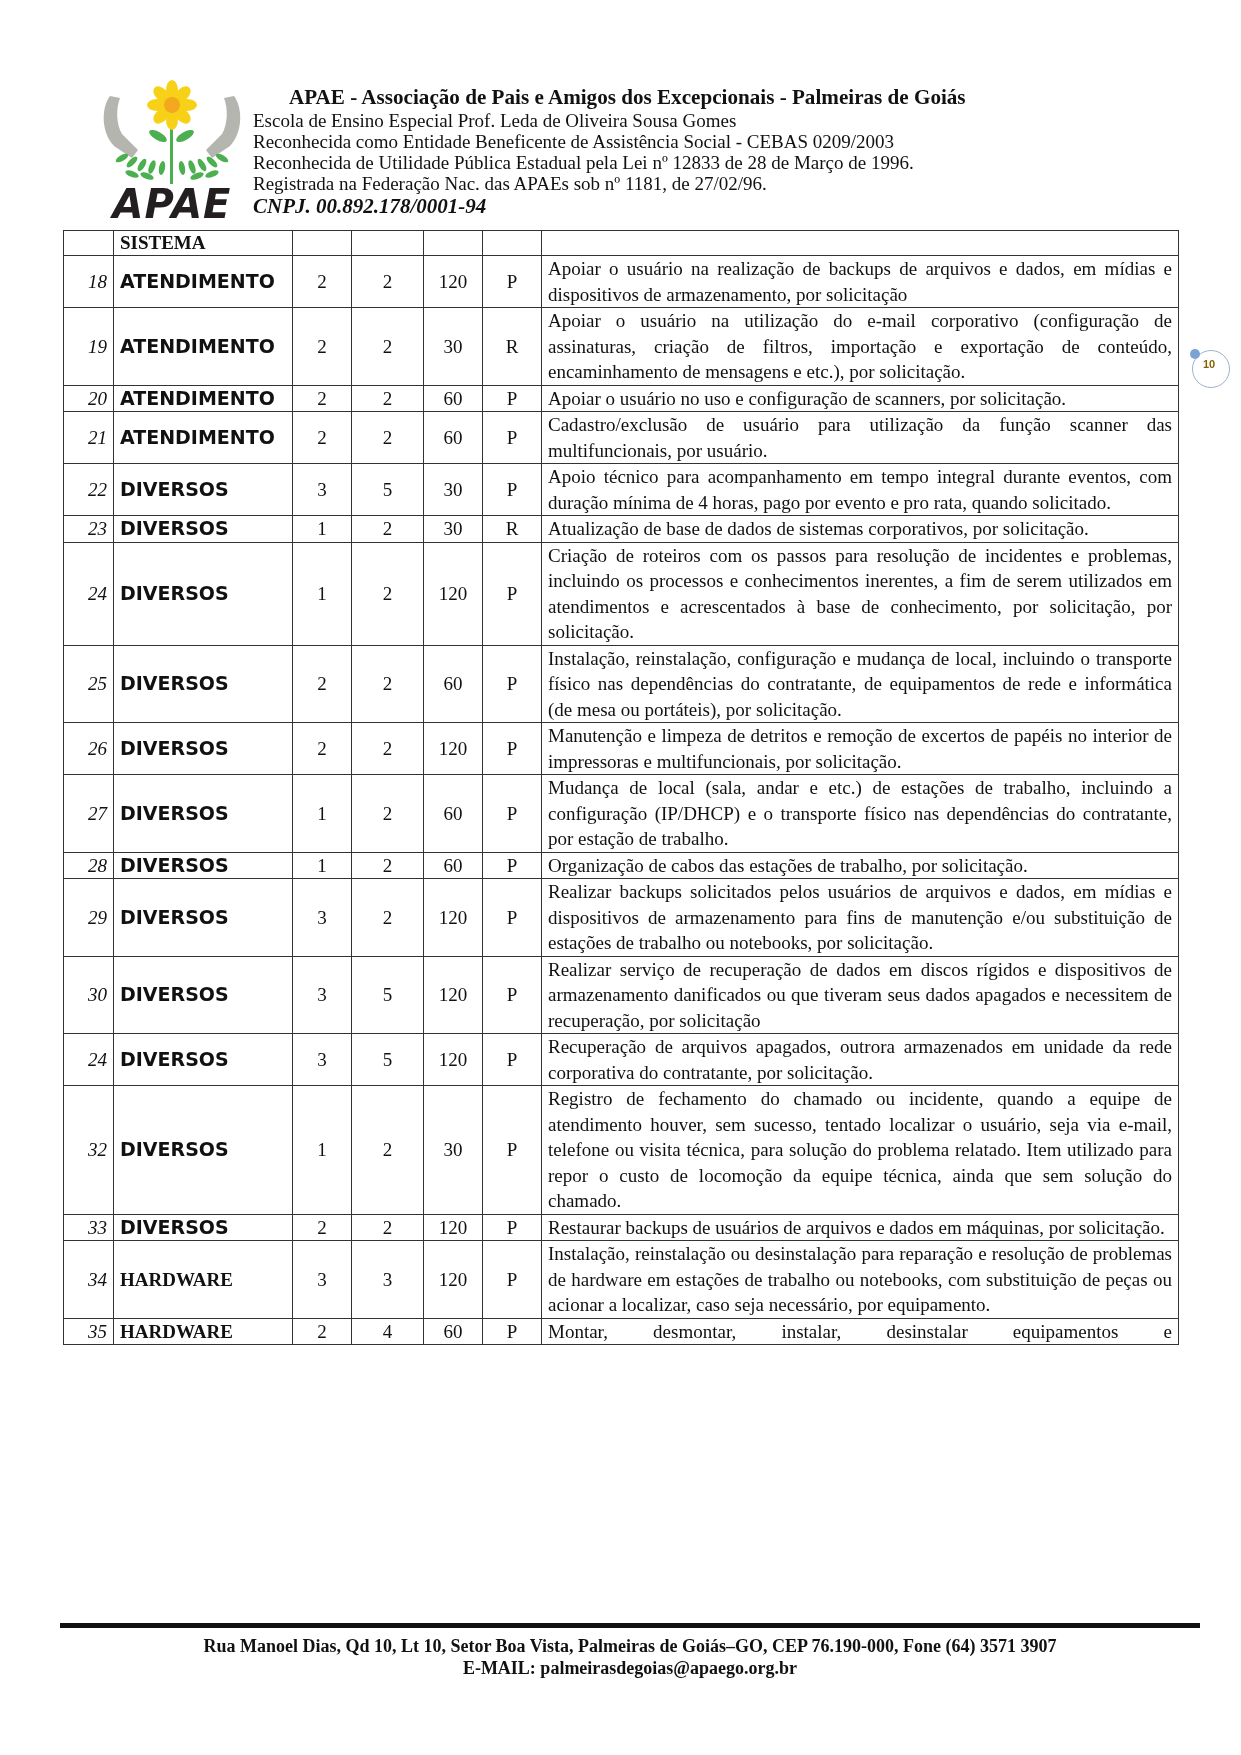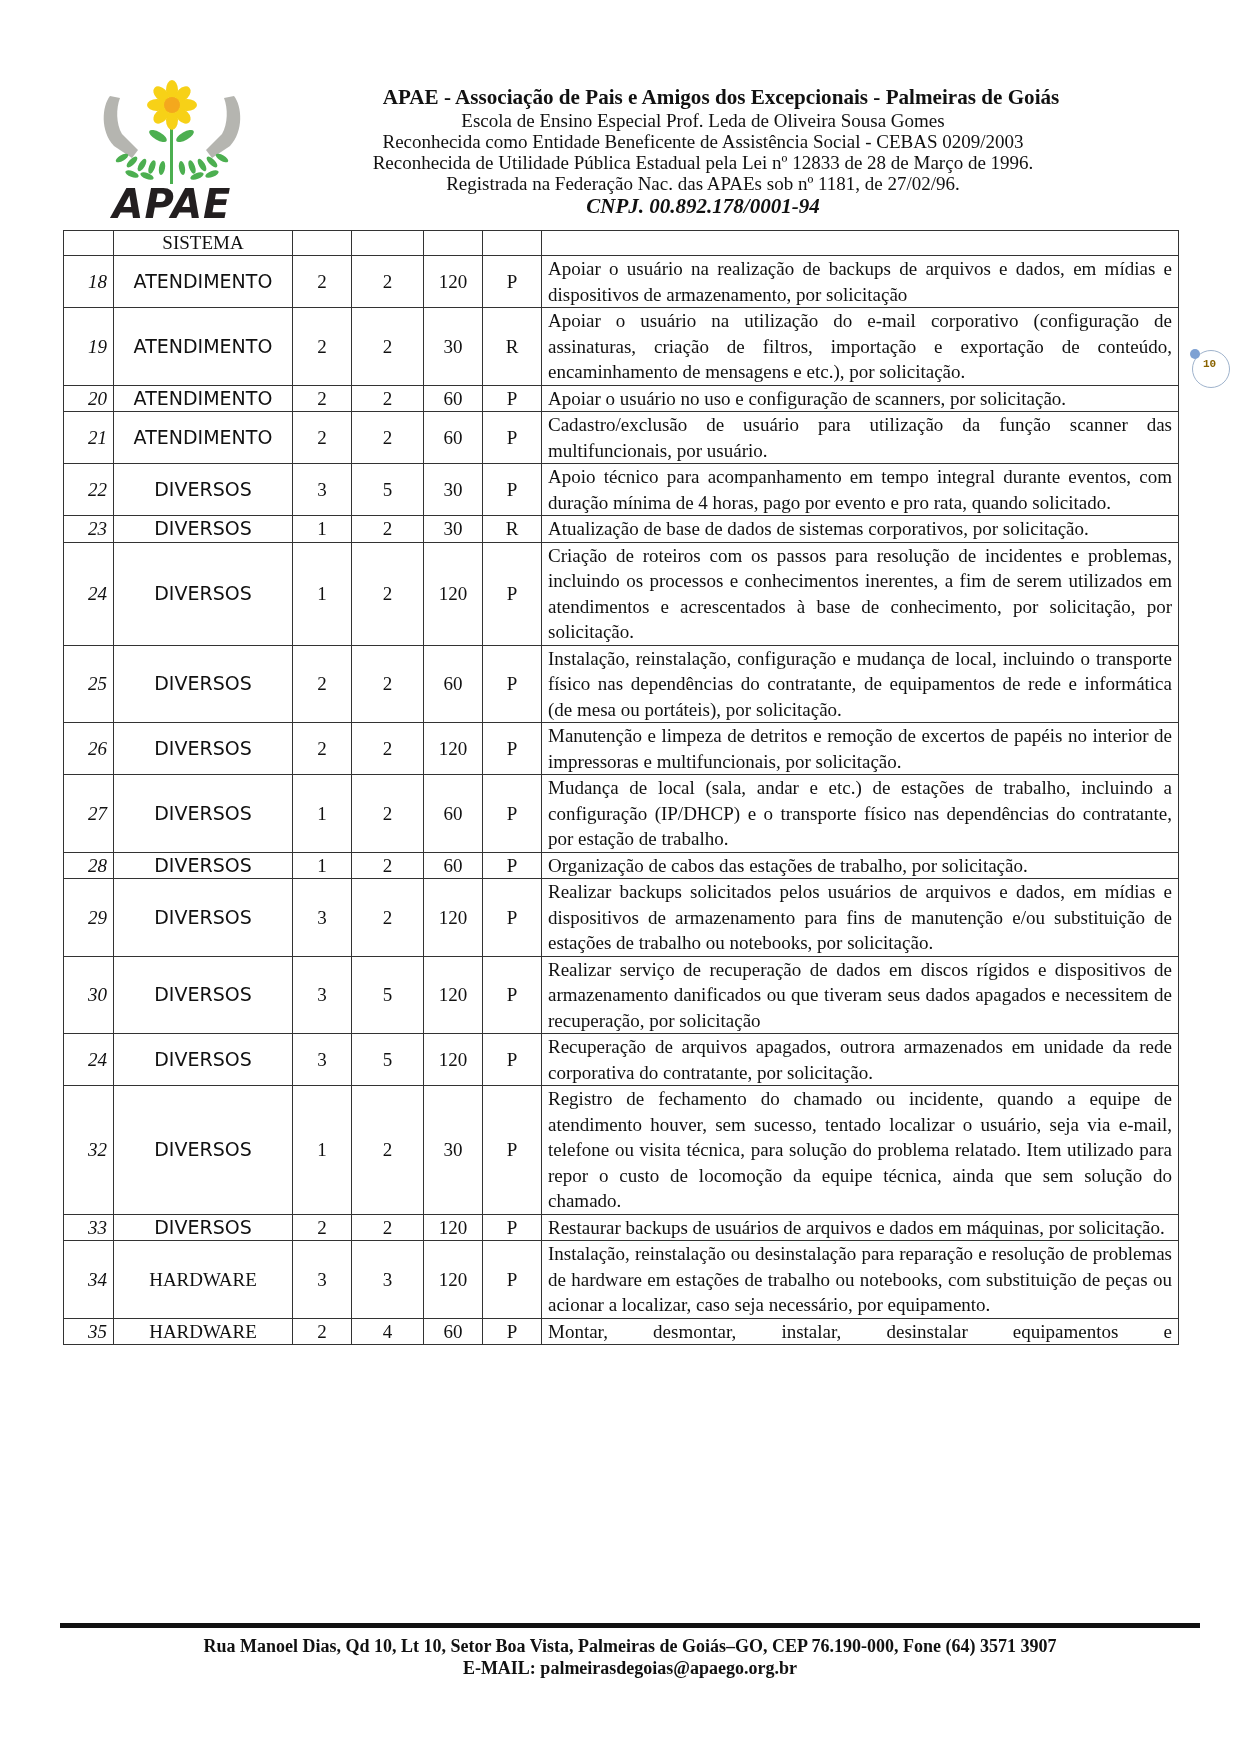--- a/index.html
+++ b/index.html
@@ -2,35 +2,35 @@
 <html><head>
 <meta charset="utf-8">
 <style>
   html, body { margin: 0; padding: 0; background: #ffffff; }
   body { width: 1241px; height: 1755px; position: relative; overflow: hidden; font-family: "Liberation Serif", serif; color: #111; }
 
   
   .logo { position: absolute; left: 92px; top: 76px; width: 160px; height: 150px; font-style: italic; }
   .logo svg { width: 160px; height: 110px; display: block; }
   .logo-word { position: absolute; left: 4px; top: 108px; width: 152px; text-align: center; font-family: "DejaVu Sans", sans-serif; font-weight: bold; font-size: 40px; letter-spacing: 1px; color: #231f20; line-height: 40px; }
-  .header-text { position: absolute; right: 88px; top: 84px; width: 900px; text-align: center; font-family: "Liberation Serif", serif; }
+  .header-text { position: absolute; right: 88px; top: 84px; width: 900px; text-align: left; font-family: "Liberation Serif", serif; }
   .header-text .title { font-size: 22px; font-weight: bold; line-height: 26px; transform: scaleX(0.96); transform-origin: right; }
   .header-text .line { font-size: 19px; line-height: 21px; }
   .header-text .cnpj { font-size: 21px; font-weight: bold; line-height: 24px; font-style: italic; }
 
   
   .page-badge { position: absolute; left: 1192px; top: 350px; width: 36px; height: 36px; border: 1px solid #9fb3cc; border-radius: 50%; }
   .page-badge .dot { position: absolute; left: -3px; top: -2px; width: 10px; height: 10px; border-radius: 50%; background: #7ea1d3; }
-  .page-badge .num { position: absolute; left: 10px; top: 7px; font-family: Liberation Mono, monospace; font-weight: bold; font-size: 11px; color: #8a6300; }
+  .page-badge .num { position: absolute; left: 10px; top: 7px; font-family: Liberation Sans, sans-serif; font-weight: bold; font-size: 11px; color: #8a6300; }
 
   
   table.services { position: absolute; left: 63px; top: 230px; width: 1115px; border-collapse: collapse; table-layout: fixed; }
   table.services td { border: 1.5px solid #333; padding: 0 6px; vertical-align: middle; font-size: 19px; line-height: 25.5px; }
   td.c-num { text-align: right; width: 38px; font-style: italic; }
-  td.c-area { text-align: center; width: 166px; font-family: "DejaVu Sans", sans-serif; font-size: 17px; }
+  td.c-area { text-align: left; width: 166px; font-family: "DejaVu Sans", sans-serif; font-size: 17px; font-weight: bold; }
   td.c-area.serif { font-family: "Liberation Serif", serif; font-size: 19px; }
   td.c-small { text-align: center; }
   td.c-desc { text-align: justify; text-align-last: left; width: 607px; }
   td.c-desc.last-justify { text-align-last: justify; }
   tr.header-row td { height: 24px; line-height: 24px; padding-top: 0; padding-bottom: 0; }
 
   
   .footer-rule { position: absolute; left: 60px; top: 1623px; width: 1140px; height: 5px; background: #111; }
   .footer-text { position: absolute; left: 60px; top: 1635px; width: 1140px; text-align: center; font-family: "Liberation Serif", serif; font-weight: bold; font-size: 18px; line-height: 22px; }
 </style>

